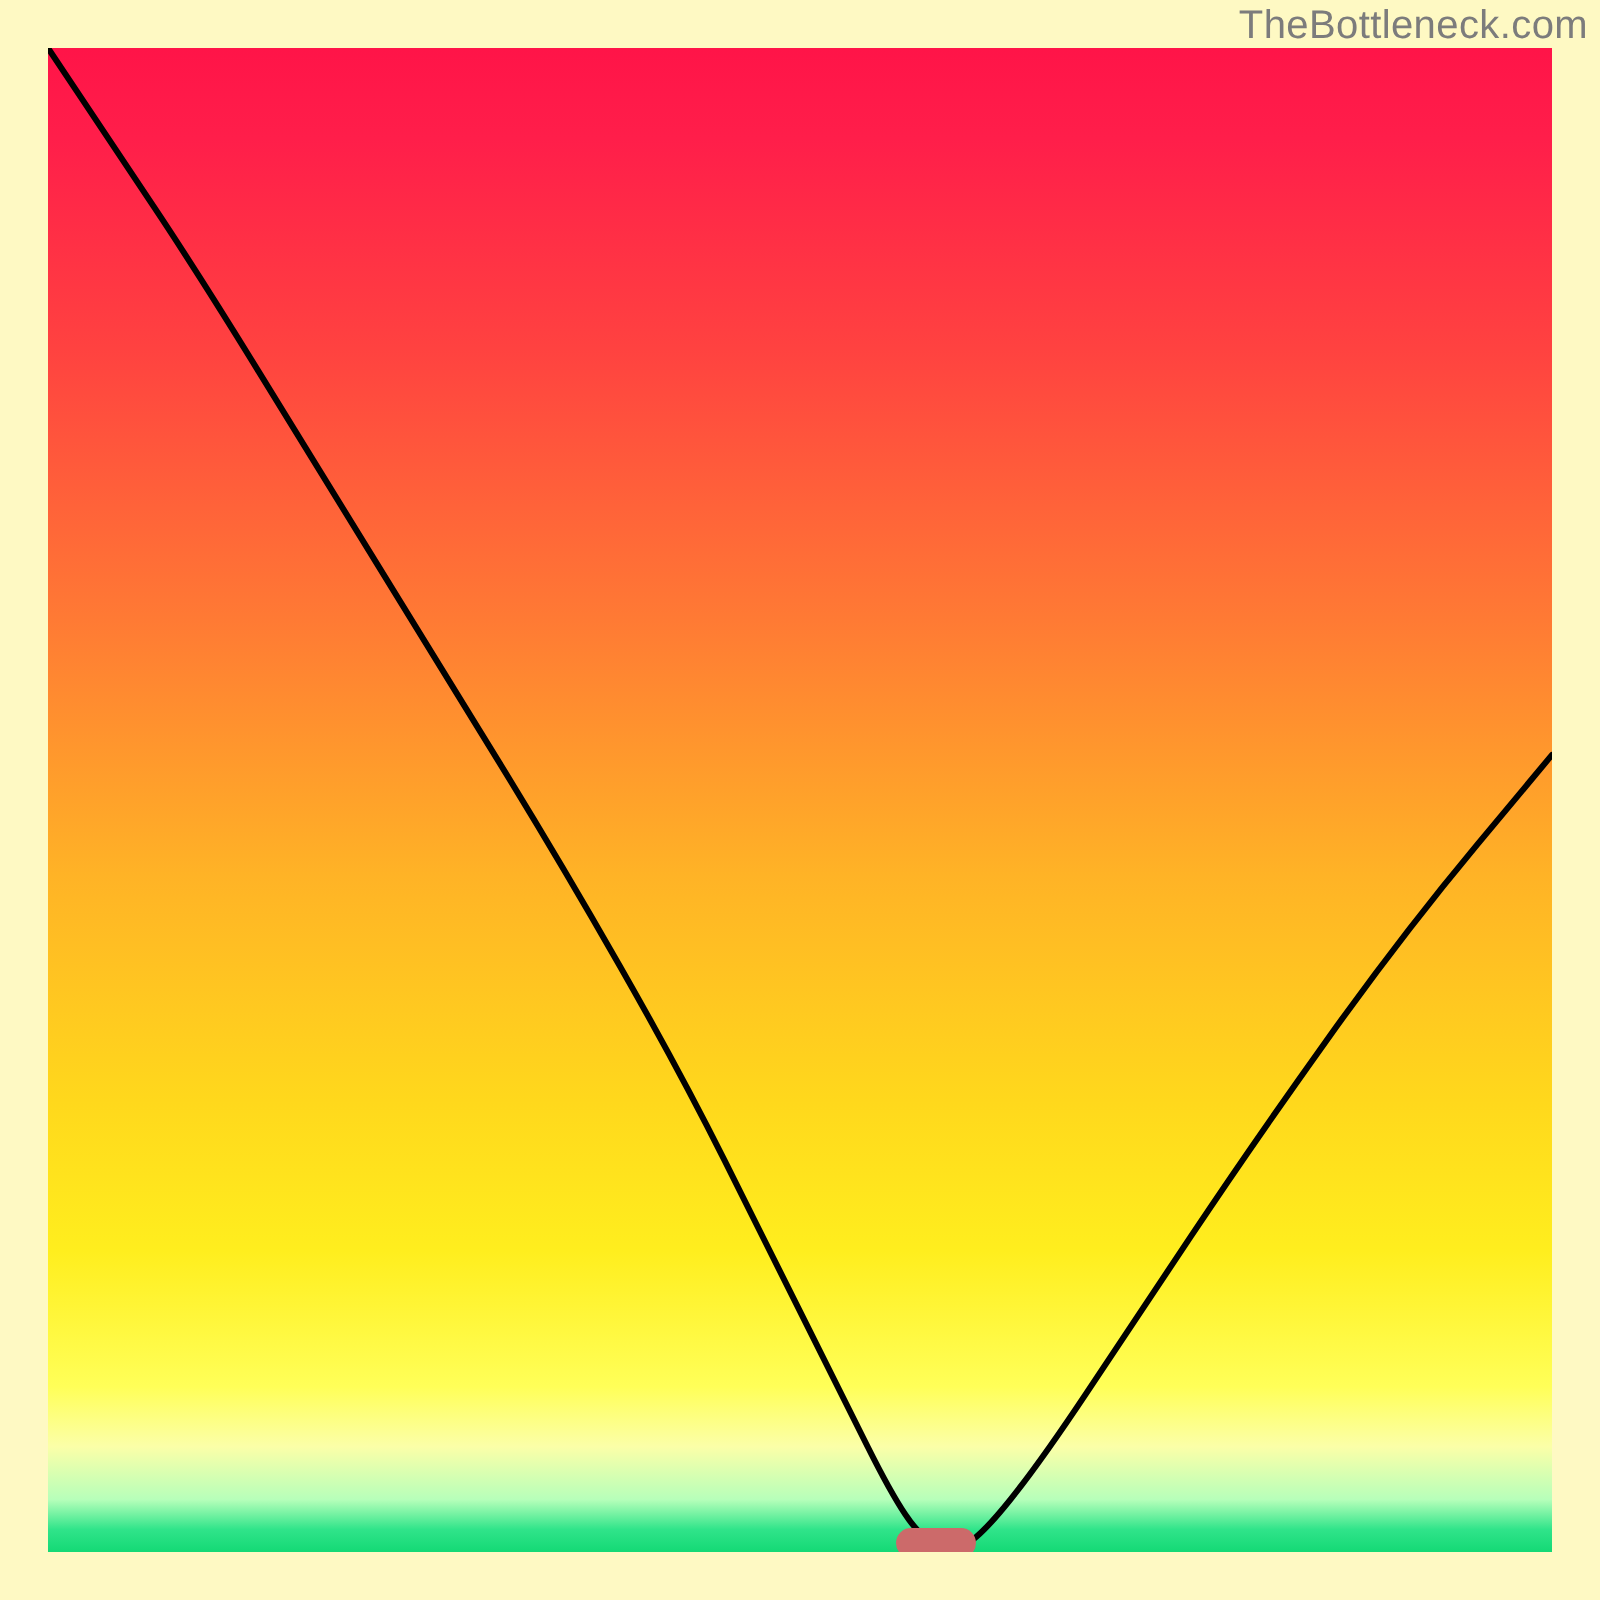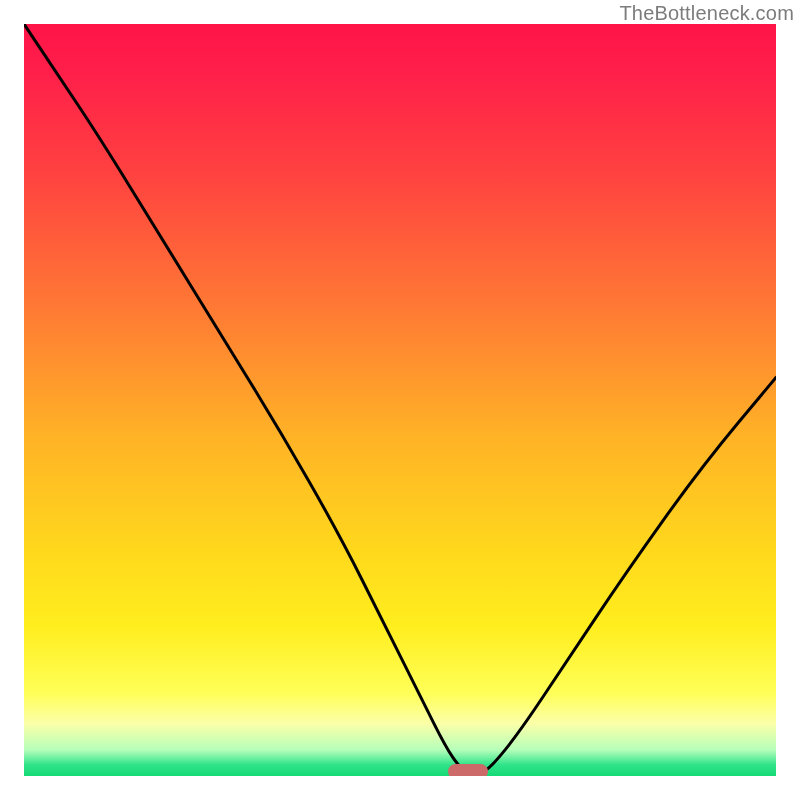--- a/index.html
+++ b/index.html
@@ -8,21 +8,21 @@
     width: 800px;
     height: 800px;
     background: #000;
     overflow: hidden;
     font-family: Arial, Helvetica, sans-serif;
   }
   .frame {
     position: relative;
     width: 800px;
     height: 800px;
-    background: #ffffff;
+    background: #fef9c3;
   }
   .plot-area {
     position: absolute;
     left: 24px;
     top: 24px;
     width: 752px;
     height: 752px;
     overflow: hidden;
   }
   .gradient-bg {

